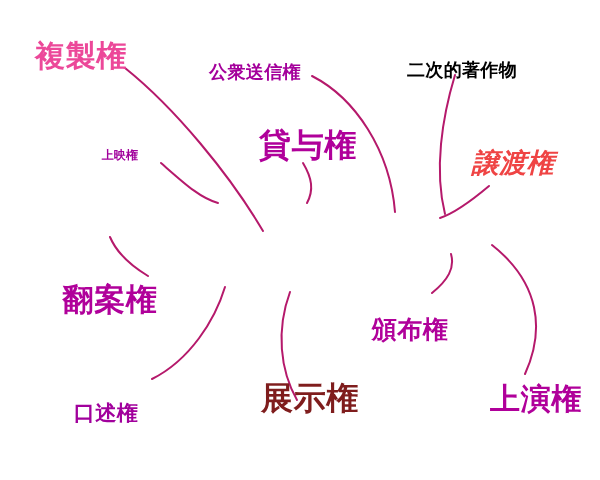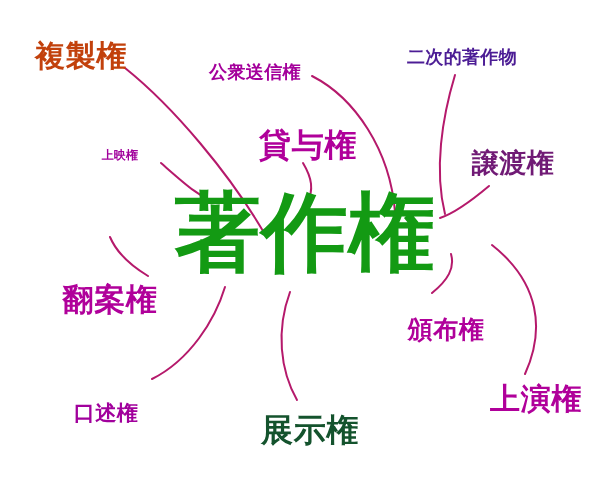--- a/index.html
+++ b/index.html
@@ -59,29 +59,28 @@
         <path d="M 303 163 C 312 178 314 190 307 203" stroke="#b5196b" stroke-width="2" fill="none"></path>
         <path d="M 489 186 C 470 202 455 213 440 218" stroke="#b5196b" stroke-width="2" fill="none"></path>
         <path d="M 148 276 C 125 262 115 249 110 237" stroke="#b5196b" stroke-width="2" fill="none"></path>
         <path d="M 432 293 C 448 280 455 268 451 254" stroke="#b5196b" stroke-width="2" fill="none"></path>
         <path d="M 152 379 C 190 360 215 320 225 287" stroke="#b5196b" stroke-width="2" fill="none"></path>
         <path d="M 297 400 C 280 370 276 330 290 292" stroke="#b5196b" stroke-width="2" fill="none"></path>
         <path d="M 525 374 C 545 330 540 283 492 245" stroke="#b5196b" stroke-width="2" fill="none"></path>
       </g>
   </svg>
 
-  <div class="center-node" style="color: rgb(19, 154, 19); font-size: 86px; left: 305px; top: 232px;">著作権</div>
 
   <div id="node-layer">
-      <div class="node" style="color: #c2410c; font-size: 30px; left: 81px; top: 56px;">複製権</div>
+      <div class="node" style="color: #ec4899; font-size: 30px; left: 81px; top: 56px;">複製権</div>
       <div class="node" style="color: rgb(164, 0, 155); font-size: 18px; left: 255px; top: 72px;">公衆送信権</div>
-      <div class="node" style="color: #4c1d95; font-size: 18px; left: 462px; top: 57px;">二次的著作物</div>
+      <div class="node" style="color: #000000; font-size: 18px; left: 462px; top: 70px;">二次的著作物</div>
       <div class="node" style="color: rgb(161, 0, 156); font-size: 12px; left: 120px; top: 155px;">上映権</div>
       <div class="node" style="color: rgb(176, 0, 154); font-size: 32px; left: 308px; top: 145px;">貸与権</div>
-      <div class="node" style="color: #701a75; font-size: 27px; left: 513px; top: 162px;">譲渡権</div>
+      <div class="node" style="color: #ef4444; font-size: 27px; left: 513px; top: 162px; font-style: italic;">譲渡権</div>
       <div class="node" style="color: rgb(176, 0, 154); font-size: 31px; left: 96px; top: 299px; margin-left: 14px;">翻案権</div>
-      <div class="node" style="color: rgb(176, 0, 154); font-size: 25px; left: 410px; top: 329px; margin-left: 36px;">頒布権</div>
+      <div class="node" style="color: rgb(176, 0, 154); font-size: 25px; left: 410px; top: 329px;">頒布権</div>
       <div class="node" style="color: rgb(161, 0, 156); font-size: 21px; left: 106px; top: 397px; margin-top: 15px;">口述権</div>
-      <div class="node" style="color: #14532d; font-size: 32px; left: 310px; top: 430px;">展示権</div>
+      <div class="node" style="color: #7f1d1d; font-size: 32px; left: 310px; top: 398px;">展示権</div>
       <div class="node" style="color: rgb(176, 0, 154); font-size: 30px; left: 536px; top: 399px;">上演権</div>
     </div>
 
 </div>
 
 </body></html>

